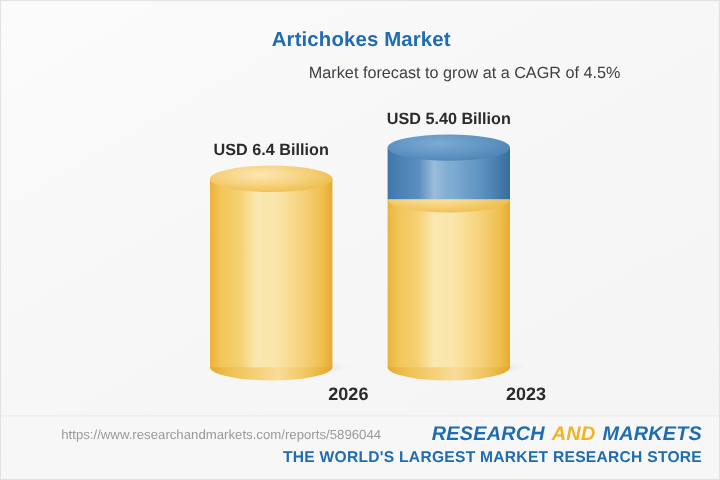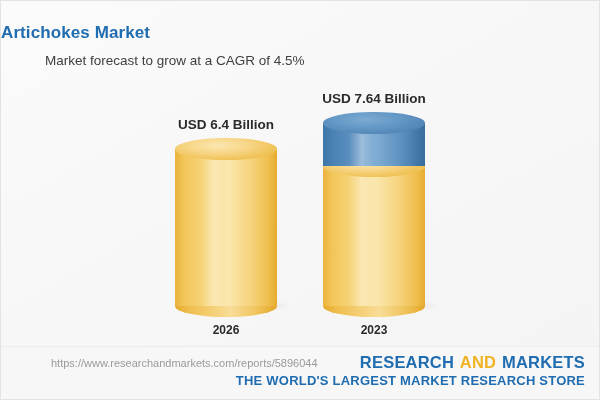--- a/index.html
+++ b/index.html
@@ -23,34 +23,34 @@
     background: linear-gradient(150deg, #fbfbfb 0%, #f7f7f7 45%, #f4f4f4 100%);
     overflow: hidden;
   }
 
   
   .title {
     position: absolute;
     left: 0;
     top: 22px;
     width: 600px;
+    text-align: center;
     font-size: 17px;
     font-weight: bold;
     color: #1f6cb0;
     letter-spacing: 0.1px;
   }
   .subtitle {
     position: absolute;
     left: 0;
     top: 52px;
     width: 516px;
-    text-align: left;
+    text-align: right;
     font-size: 13.5px;
     color: #3f3f3f;
-    padding-left: 44px;
   }
 
   
   .plot {
     position: absolute;
     left: 0;
     top: 0;
     width: 600px;
     height: 348px;
   }
@@ -75,22 +75,22 @@
   }
   .g0 .value-label { bottom: 217px; }
   .g1 .value-label { bottom: 243px; }
 
   
   .cat-label {
     position: absolute;
     left: -30px;
     bottom: 12px;
     width: 162px;
-    text-align: center;
-    font-size: 12px;
+    text-align: right;
+    font-size: 15px;
     font-weight: bold;
     color: #2b2b2b;
   }
 
   
   .cyl {
     position: absolute;
     left: 0;
     width: 102px;
     bottom: 43px;
@@ -228,20 +228,21 @@
     right: 16px;
     top: 7px;
     text-align: right;
   }
   .logo-main {
     font-size: 16.5px;
     font-weight: bold;
     letter-spacing: 0.2px;
     line-height: 1.05;
     white-space: nowrap;
+    font-style: italic;
   }
   .logo-word-research { color: #1f6cb0; }
   .logo-word-and      { color: #f0b323; padding: 0 1px; }
   .logo-word-markets  { color: #1f6cb0; }
   .logo-tagline {
     margin-top: 2px;
     font-size: 13px;
     font-weight: bold;
     letter-spacing: 0.22px;
     color: #1f6cb0;
@@ -269,21 +270,21 @@
           <div class="seg-body"></div>
           <div class="gloss"></div>
           <div class="top-cap yellow"></div>
         </div>
       </div>
 
       <div class="cat-label">2026</div>
     </div>
 
     <div class="bar-group g1">
-      <div class="value-label">USD 7.64 Billion</div>
+      <div class="value-label">USD 5.40 Billion</div>
 
       <div class="floor-shadow"></div>
 
       <div class="cyl">
         <div class="bottom-cap"></div>
 
         <div class="seg yellow" style="bottom:0; height:140px;">
           <div class="seg-body"></div>
           <div class="gloss"></div>
           <div class="top-cap yellow"></div>

